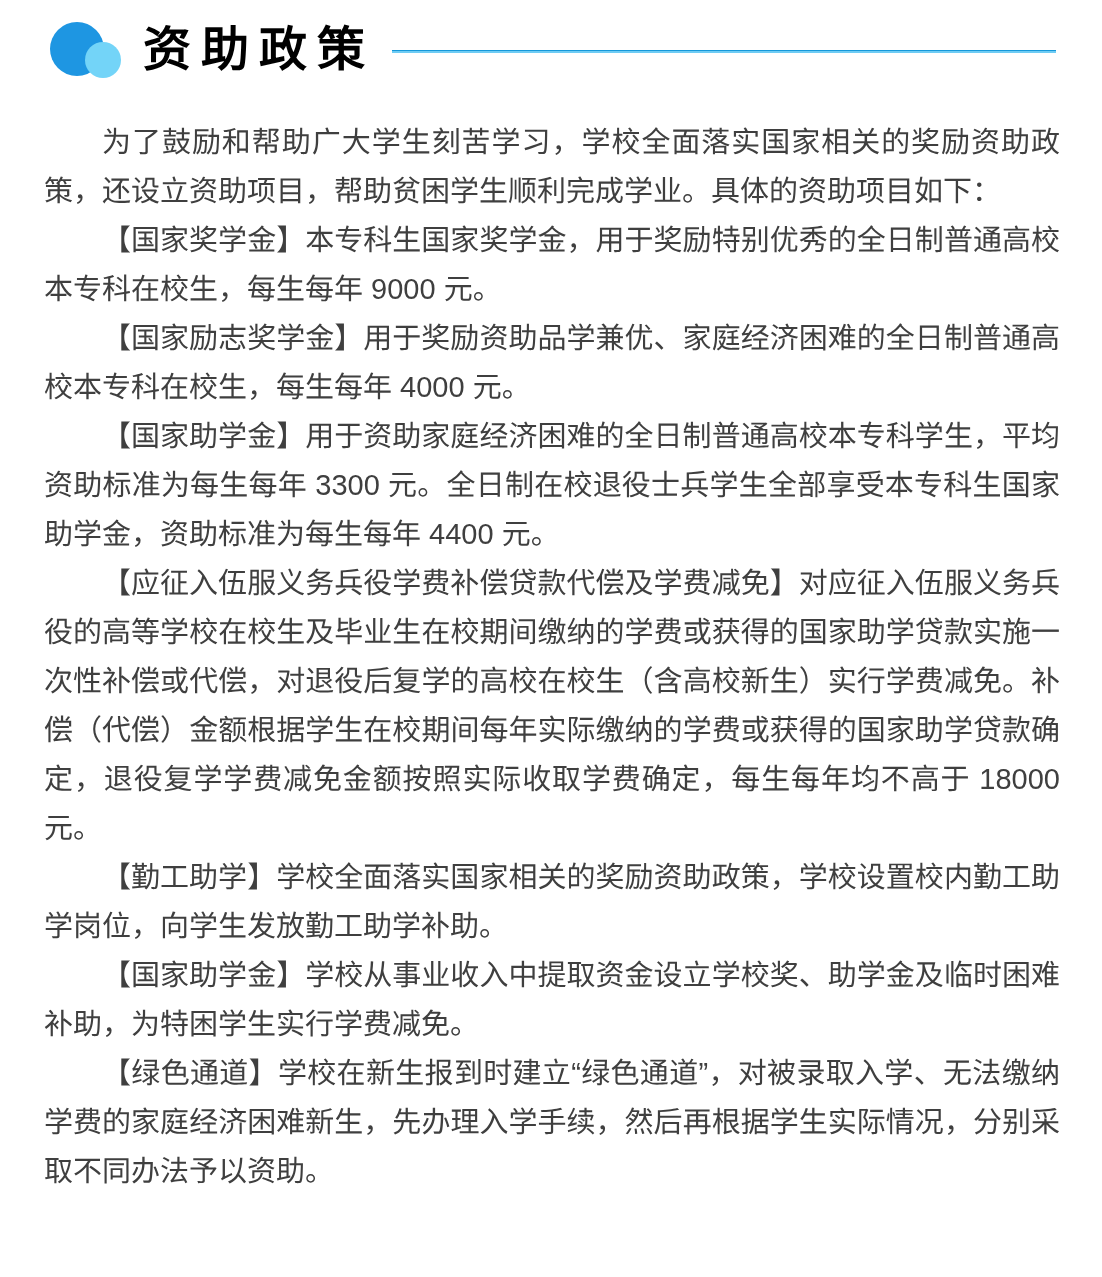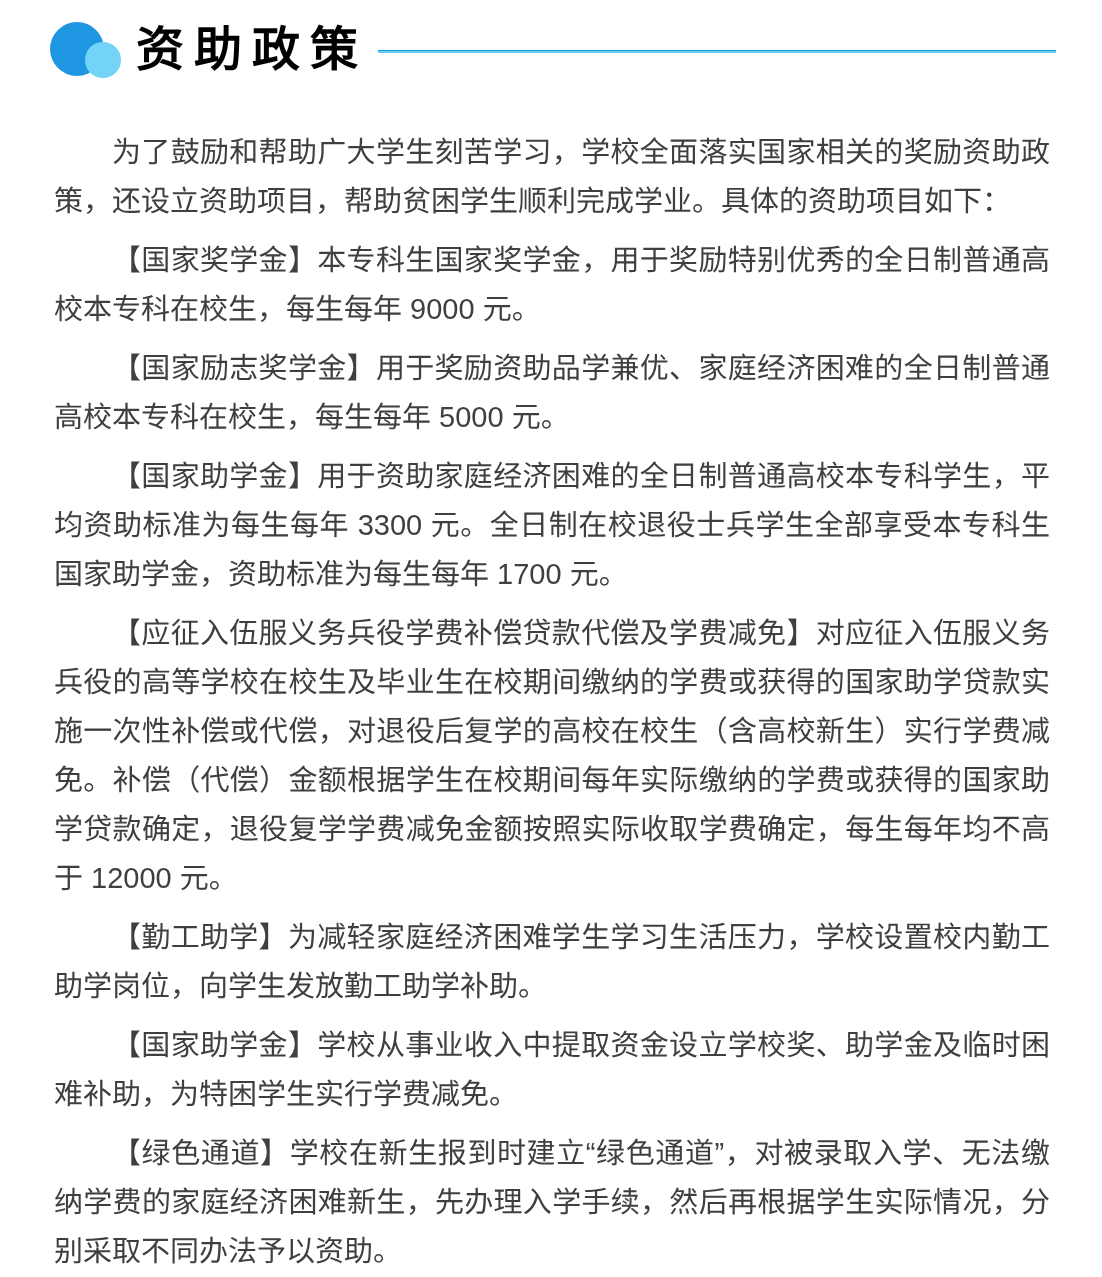--- a/index.html
+++ b/index.html
@@ -4,21 +4,21 @@
 <style>
   :root {
     --page_bg: #ffffff;
     --title_color: #000000;
     --text_color: #3f3f3f;
     --big_circle: #1e96e2;
     --small_circle: #73d4f8;
     --rule_top: #1598da;
     --rule_bottom: #6fccf4;
   }
-  * { box-sizing: border-box; }
+  * { box-sizing: border-box; gap: 7px; }
   html, body {
     margin: 0;
     padding: 0;
     background: var(--page_bg);
   }
   body {
     width: 1102px;
     min-height: 1277px;
     font-family: "Liberation Sans", sans-serif;
   }
@@ -67,21 +67,21 @@
     height: 3px;
     margin-left: 10px;
     margin-top: 2px;
     background: var(--rule_top);
     border-bottom: 2px solid var(--rule_bottom);
   }
   .policy-article {
     padding: 26px 42px 30px 44px;
   }
   .para {
-    margin: 10px;
+    margin: 0;
     font-size: 29px;
     line-height: 49px;
     text-align: justify;
     text-indent: 2em;
     color: var(--text_color);
     font-weight: 400;
     word-break: break-all;
   }
 </style>
 </head>
@@ -92,19 +92,19 @@
     <span class="c-big"></span>
     <span class="c-small"></span>
   </div>
   <h1 class="page-title">资助政策</h1>
   <div class="header-rule"></div>
 </header>
 
 <main class="policy-article">
   <p class="para">为了鼓励和帮助广大学生刻苦学习，学校全面落实国家相关的奖励资助政策，还设立资助项目，帮助贫困学生顺利完成学业。具体的资助项目如下：</p>
   <p class="para">【国家奖学金】本专科生国家奖学金，用于奖励特别优秀的全日制普通高校本专科在校生，每生每年 9000 元。</p>
-  <p class="para">【国家励志奖学金】用于奖励资助品学兼优、家庭经济困难的全日制普通高校本专科在校生，每生每年 5000 元。</p>
-  <p class="para">【国家助学金】用于资助家庭经济困难的全日制普通高校本专科学生，平均资助标准为每生每年 3300 元。全日制在校退役士兵学生全部享受本专科生国家助学金，资助标准为每生每年 1700 元。</p>
-  <p class="para">【应征入伍服义务兵役学费补偿贷款代偿及学费减免】对应征入伍服义务兵役的高等学校在校生及毕业生在校期间缴纳的学费或获得的国家助学贷款实施一次性补偿或代偿，对退役后复学的高校在校生（含高校新生）实行学费减免。补偿（代偿）金额根据学生在校期间每年实际缴纳的学费或获得的国家助学贷款确定，退役复学学费减免金额按照实际收取学费确定，每生每年均不高于 12000 元。</p>
-  <p class="para">【勤工助学】为减轻家庭经济困难学生学习生活压力，学校设置校内勤工助学岗位，向学生发放勤工助学补助。</p>
+  <p class="para">【国家励志奖学金】用于奖励资助品学兼优、家庭经济困难的全日制普通高校本专科在校生，每生每年 4000 元。</p>
+  <p class="para">【国家助学金】用于资助家庭经济困难的全日制普通高校本专科学生，平均资助标准为每生每年 3300 元。全日制在校退役士兵学生全部享受本专科生国家助学金，资助标准为每生每年 4400 元。</p>
+  <p class="para">【应征入伍服义务兵役学费补偿贷款代偿及学费减免】对应征入伍服义务兵役的高等学校在校生及毕业生在校期间缴纳的学费或获得的国家助学贷款实施一次性补偿或代偿，对退役后复学的高校在校生（含高校新生）实行学费减免。补偿（代偿）金额根据学生在校期间每年实际缴纳的学费或获得的国家助学贷款确定，退役复学学费减免金额按照实际收取学费确定，每生每年均不高于 18000 元。</p>
+  <p class="para">【勤工助学】学校全面落实国家相关的奖励资助政策，学校设置校内勤工助学岗位，向学生发放勤工助学补助。</p>
   <p class="para">【国家助学金】学校从事业收入中提取资金设立学校奖、助学金及临时困难补助，为特困学生实行学费减免。</p>
   <p class="para">【绿色通道】学校在新生报到时建立“绿色通道”，对被录取入学、无法缴纳学费的家庭经济困难新生，先办理入学手续，然后再根据学生实际情况，分别采取不同办法予以资助。</p>
 </main>
 
 </body></html>

